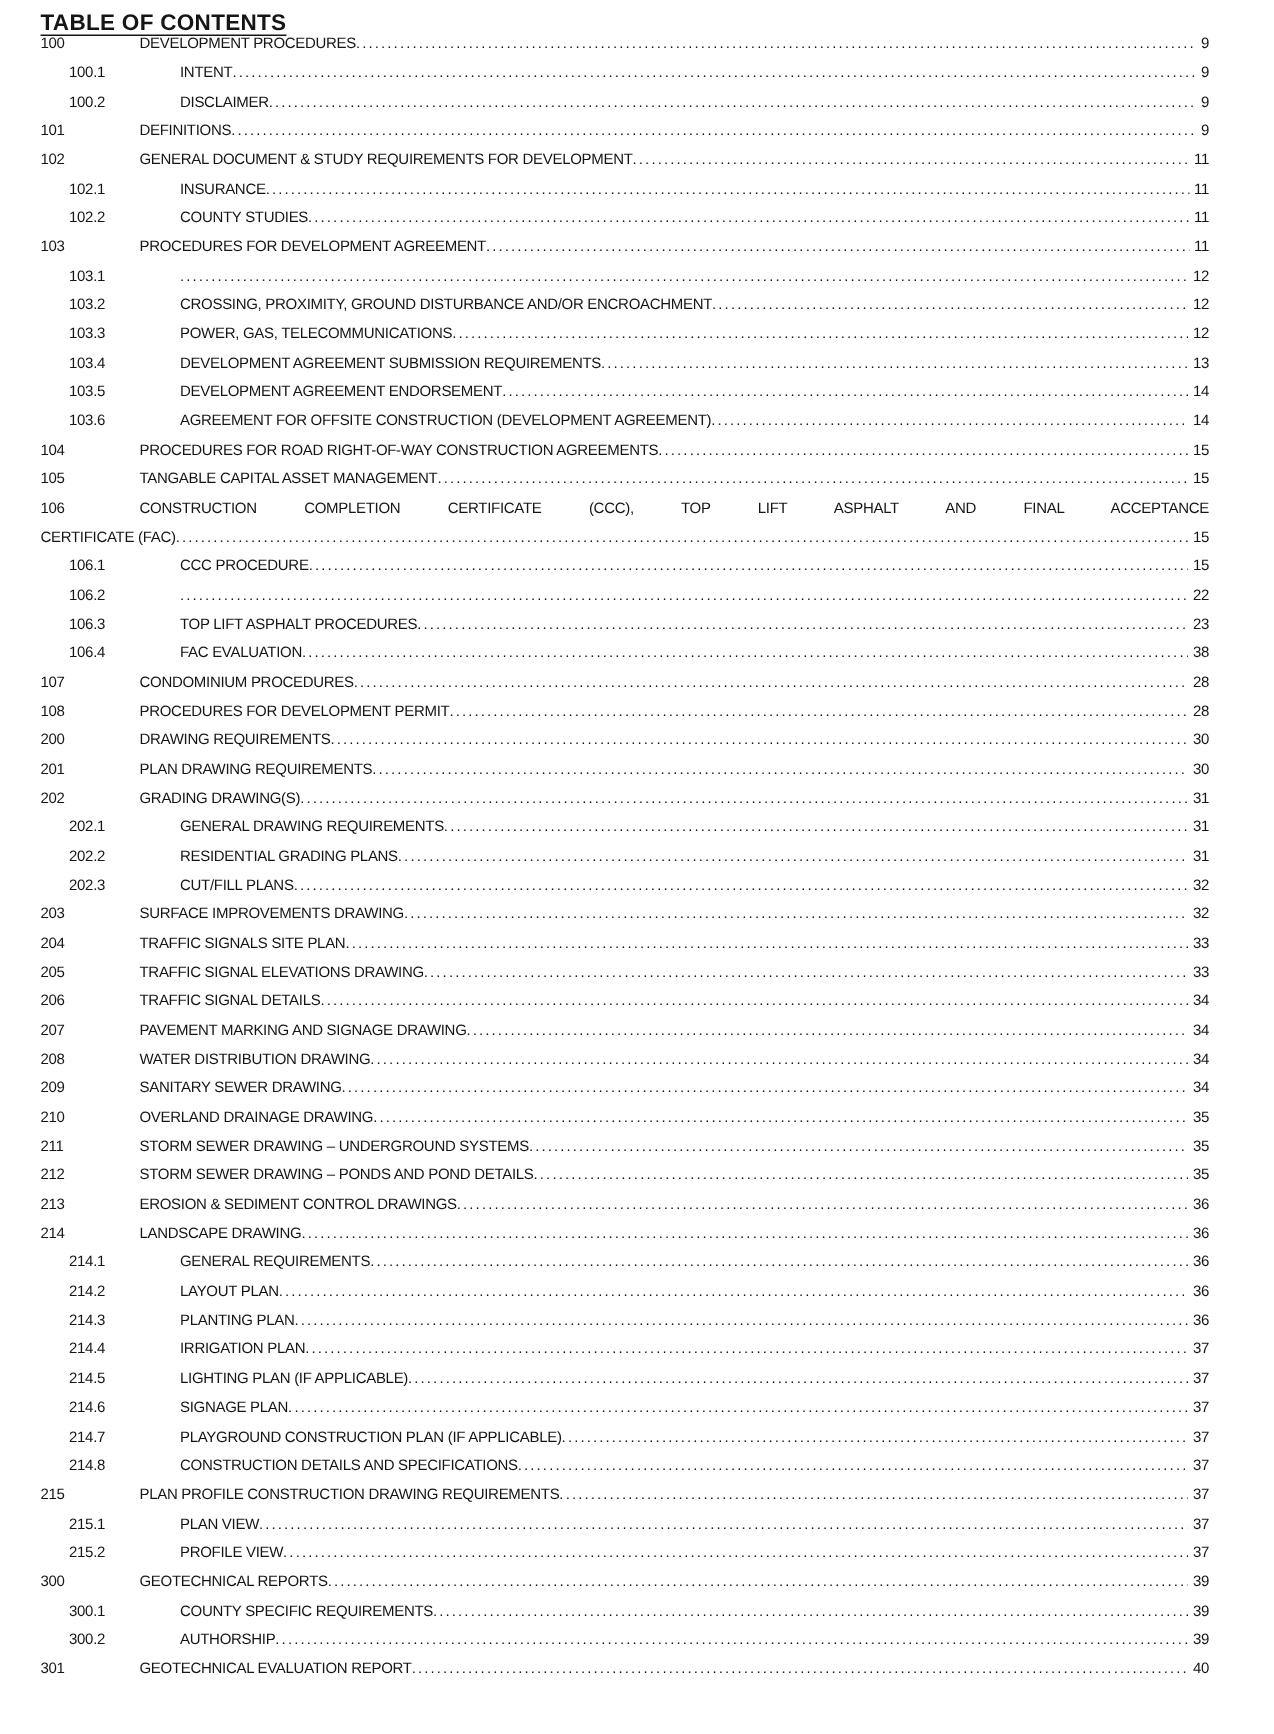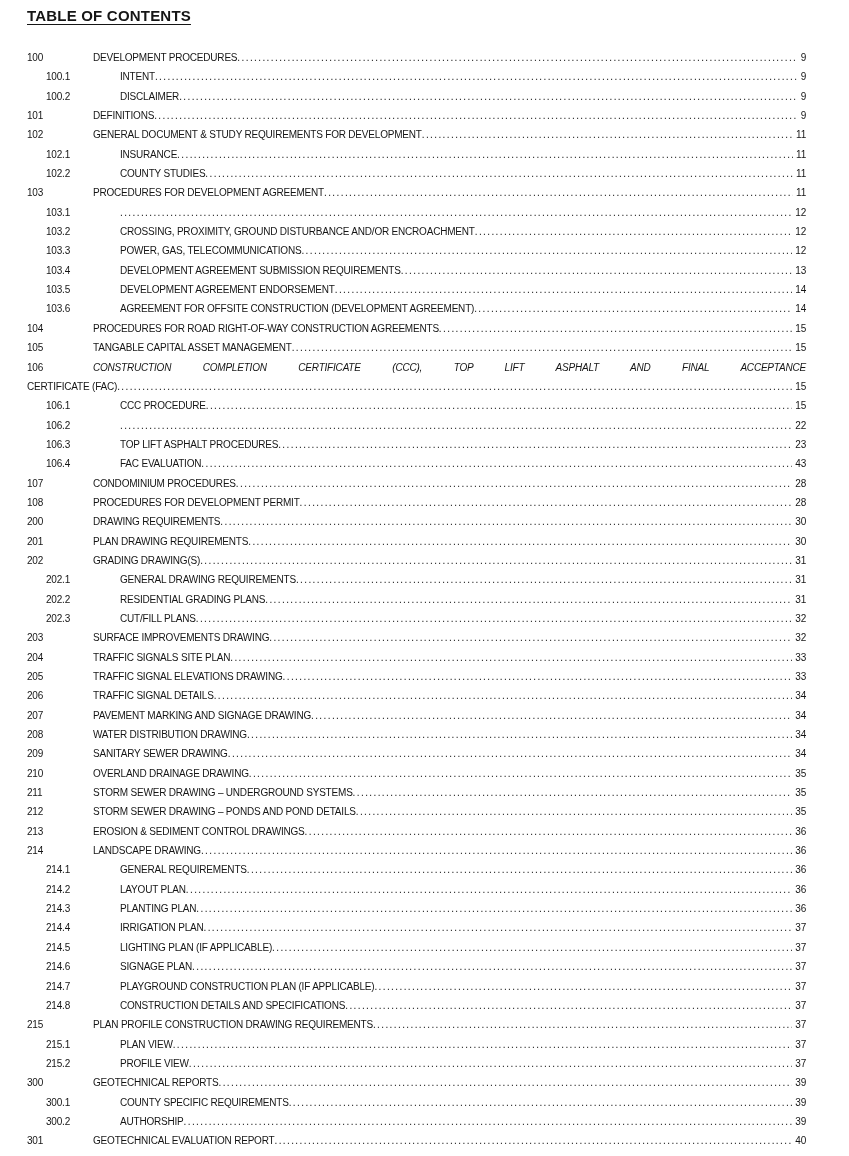--- a/index.html
+++ b/index.html
@@ -14,42 +14,40 @@
     width: 849px;
     height: 1156px;
     padding: 7px 43px 0 27px;
   }
   .toc-title {
     font-size: 15px;
     font-weight: bold;
     letter-spacing: 0.2px;
     text-decoration: underline;
     text-underline-offset: 3px;
-    margin-bottom: 28px;
   }
   .toc-list {
     font-size: 10px;
     letter-spacing: -0.2px;
   }
   .row {
     display: flex;
     align-items: baseline;
     height: 19.35px;
     white-space: nowrap;
   }
   .row .num { flex: 0 0 66px; }
   .row.lvl2 { padding-left: 19px; }
   .row.lvl2 .num { flex: 0 0 74px; }
   .ttl { flex: 0 0 auto; text-align: right; }
   
   .row.wrapline .ttl {
     flex: 1 1 auto;
     text-align: justify;
     text-align-last: justify;
-    font-style: italic;
   }
   .leader {
     flex: 1 1 auto;
     min-width: 8px;
     overflow: hidden;
     height: 19.35px;
   }
   .leader::after {
     content: "....................................................................................................................................................................................................................................................................................................";
     letter-spacing: 1.4px;
@@ -184,21 +182,21 @@
       <div class="row lvl2">
         <span class="num">106.3</span>
         <span class="ttl">TOP LIFT ASPHALT PROCEDURES</span>
         <span class="leader"></span>
         <span class="pg">23</span>
       </div>
       <div class="row lvl2">
         <span class="num">106.4</span>
         <span class="ttl">FAC EVALUATION</span>
         <span class="leader"></span>
-        <span class="pg">43</span>
+        <span class="pg">38</span>
       </div>
       <div class="row lvl1">
         <span class="num">107</span>
         <span class="ttl">CONDOMINIUM PROCEDURES</span>
         <span class="leader"></span>
         <span class="pg">28</span>
       </div>
       <div class="row lvl1">
         <span class="num">108</span>
         <span class="ttl">PROCEDURES FOR DEVELOPMENT PERMIT</span>

